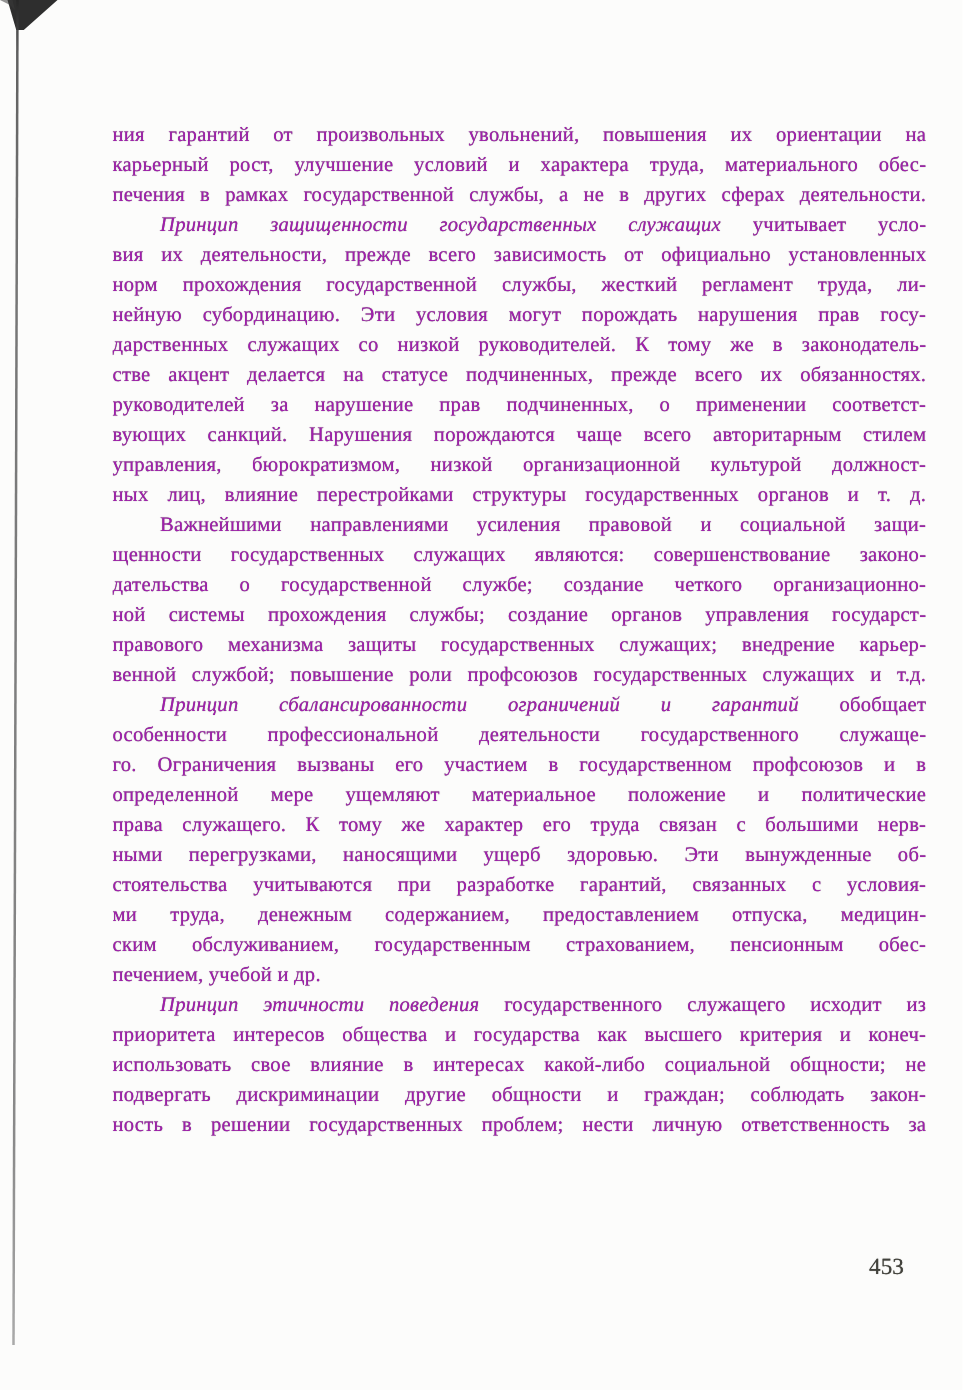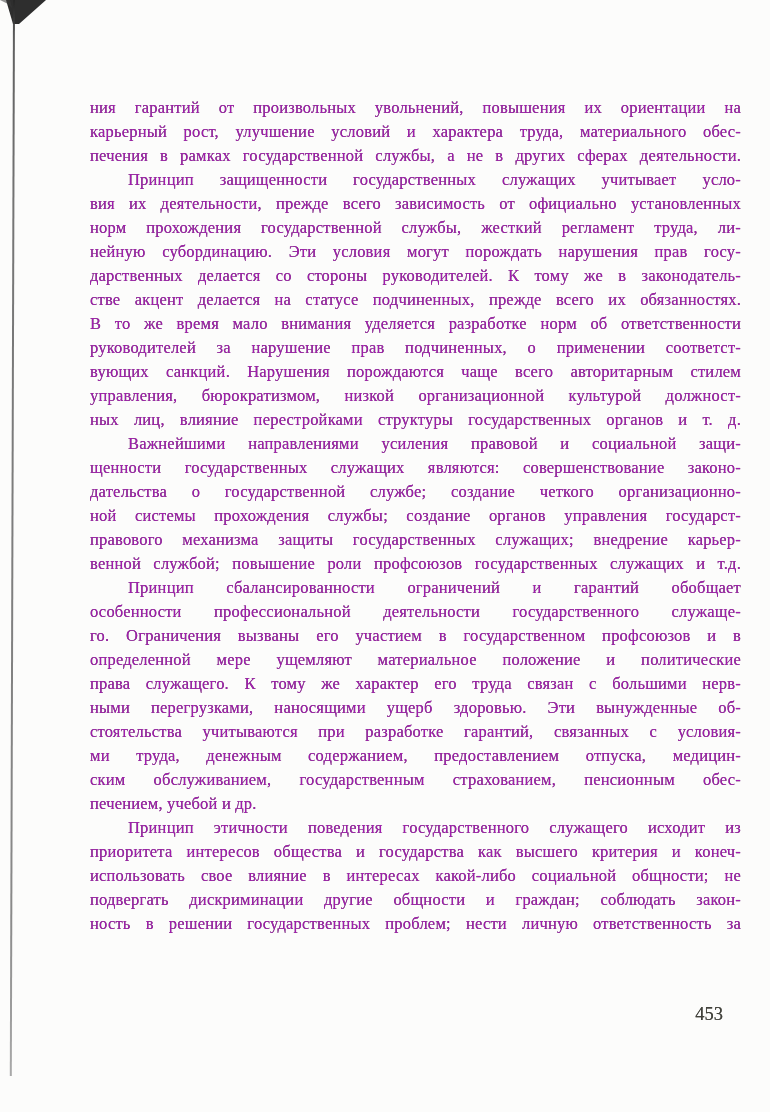--- a/index.html
+++ b/index.html
@@ -33,20 +33,21 @@
     text-align: justify;
     text-align-last: justify;
   }
   .line.first-indent {
     text-indent: 38px;
   }
   .line.short-end {
     text-align-last: left;
   }
   .i {
+    font-style: italic;
   }
   .page-number {
     position: absolute;
     top: 1004px;
     right: 47px;
     font-size: 18.5px;
     color: #42423c;
     text-shadow: 0 0 0.6px rgba(62,62,56,0.85);
     font-family: Liberation Serif, serif;
   }
@@ -82,23 +83,22 @@
   <div class="spine-line"></div>
 
   <main class="text-block">
       <div class="line"><span>ния гарантий от произвольных увольнений, повышения их ориентации на</span></div>
       <div class="line"><span>карьерный рост, улучшение условий и характера труда, материального обес-</span></div>
       <div class="line"><span>печения в рамках государственной службы, а не в других сферах деятельности.</span></div>
       <div class="line first-indent"><span class="i">Принцип защищенности государственных служащих</span><span> учитывает усло-</span></div>
       <div class="line"><span>вия их деятельности, прежде всего зависимость от официально установленных</span></div>
       <div class="line"><span>норм прохождения государственной службы, жесткий регламент труда, ли-</span></div>
       <div class="line"><span>нейную субординацию. Эти условия могут порождать нарушения прав госу-</span></div>
-      <div class="line"><span>дарственных делается со стороны руководителей. К тому же в законодатель-</span></div>
+      <div class="line"><span>дарственных служащих со низкой руководителей. К тому же в законодатель-</span></div>
       <div class="line"><span>стве акцент делается на статусе подчиненных, прежде всего их обязанностях.</span></div>
-      <div class="line"><span>В то же время мало внимания уделяется разработке норм об ответственности</span></div>
       <div class="line"><span>руководителей за нарушение прав подчиненных, о применении соответст-</span></div>
       <div class="line"><span>вующих санкций. Нарушения порождаются чаще всего авторитарным стилем</span></div>
       <div class="line"><span>управления, бюрократизмом, низкой организационной культурой должност-</span></div>
       <div class="line"><span>ных лиц, влияние перестройками структуры государственных органов и т. д.</span></div>
       <div class="line first-indent"><span>Важнейшими направлениями усиления правовой и социальной защи-</span></div>
       <div class="line"><span>щенности государственных служащих являются: совершенствование законо-</span></div>
       <div class="line"><span>дательства о государственной службе; создание четкого организационно-</span></div>
       <div class="line"><span>ной системы прохождения службы; создание органов управления государст-</span></div>
       <div class="line"><span>правового механизма защиты государственных служащих; внедрение карьер-</span></div>
       <div class="line"><span>венной службой; повышение роли профсоюзов государственных служащих и т.д.</span></div>

